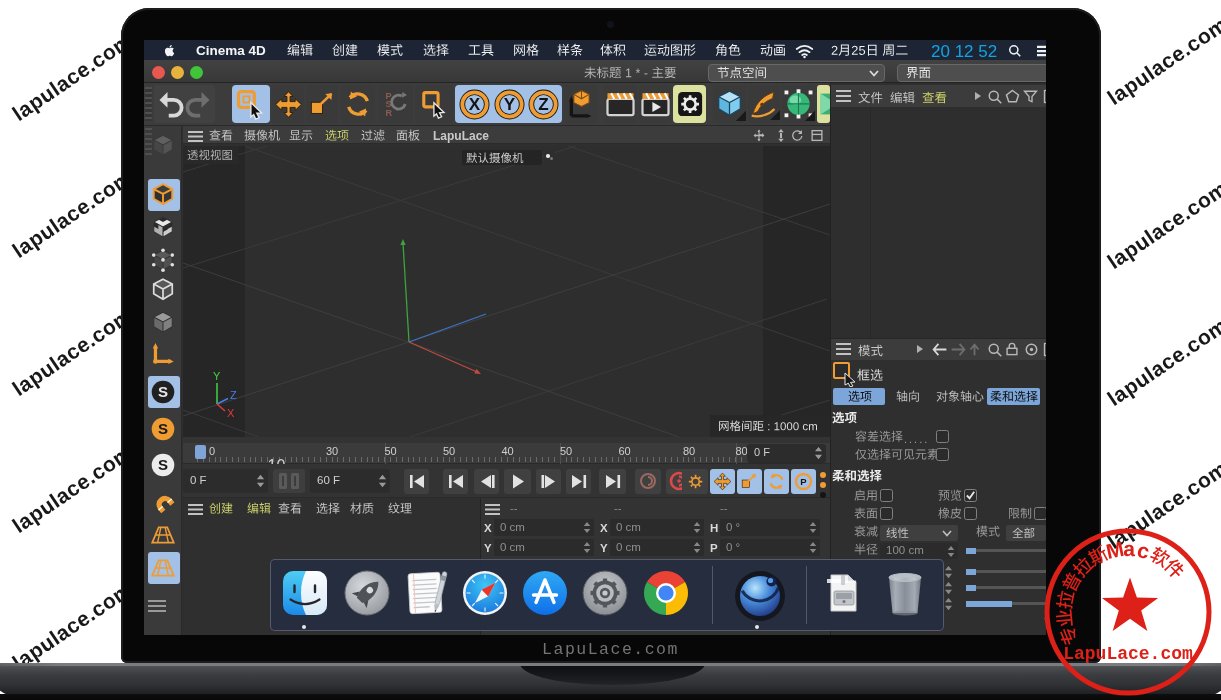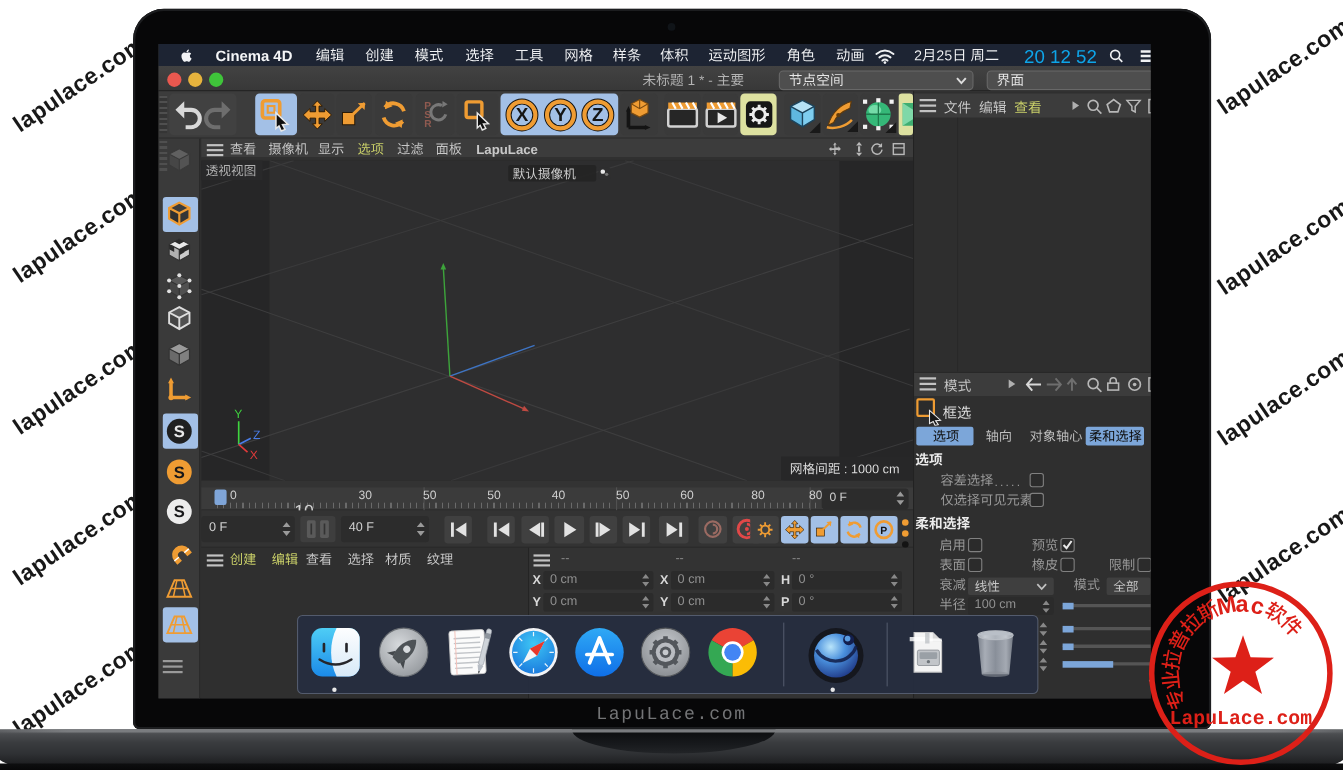--- a/index.html
+++ b/index.html
@@ -712,21 +712,21 @@
       </svg>
     </div>
     <div class="a" style="left:129.0px;top:429.0px;width:32.0px;height:24.0px;background:#3e3e3e;border-radius:3px;">
       <svg width="24" height="18" viewBox="0 0 24 18" style="position:absolute;left:4px;top:3px">
         <rect x="2" y="1" width="8" height="16" rx="1.5" fill="#5a5a5a"></rect>
         <rect x="14" y="1" width="8" height="16" rx="1.5" fill="#5a5a5a"></rect>
         <path d="M6 4v10M18 4v10" stroke="#333" stroke-width="1.5"></path>
       </svg>
     </div>
     <div class="a" style="left:166.0px;top:429.0px;width:80.0px;height:24.0px;background:#2c2c2c;border-radius:3px;">
-      <span style="position:absolute;left:7px;top:4.5px;font-size:11.5px;color:#d0d0d0">40 F</span>
+      <span style="position:absolute;left:7px;top:4.5px;font-size:11.5px;color:#d0d0d0">60 F</span>
       <svg width="9" height="16" viewBox="0 0 10 16" style="position:absolute;right:3px;top:4px">
         <path d="M5 1 9 6H1Z M5 15 1 10h8Z" fill="#9a9a9a"></path>
       </svg>
     </div>
     <div class="a" style="left:260.0px;top:429.0px;width:25.0px;height:25.0px;background:#404040;border-radius:3px;">
       <svg width="20" height="17" viewBox="0 0 20 17" style="position:absolute;left:2.5px;top:4px">
         <rect x="3" y="2" width="2.6" height="13" fill="#e2e2e2"></rect>
         <path d="M17 2v13L7 8.5Z" fill="#e2e2e2"></path>
       </svg>
     </div>

